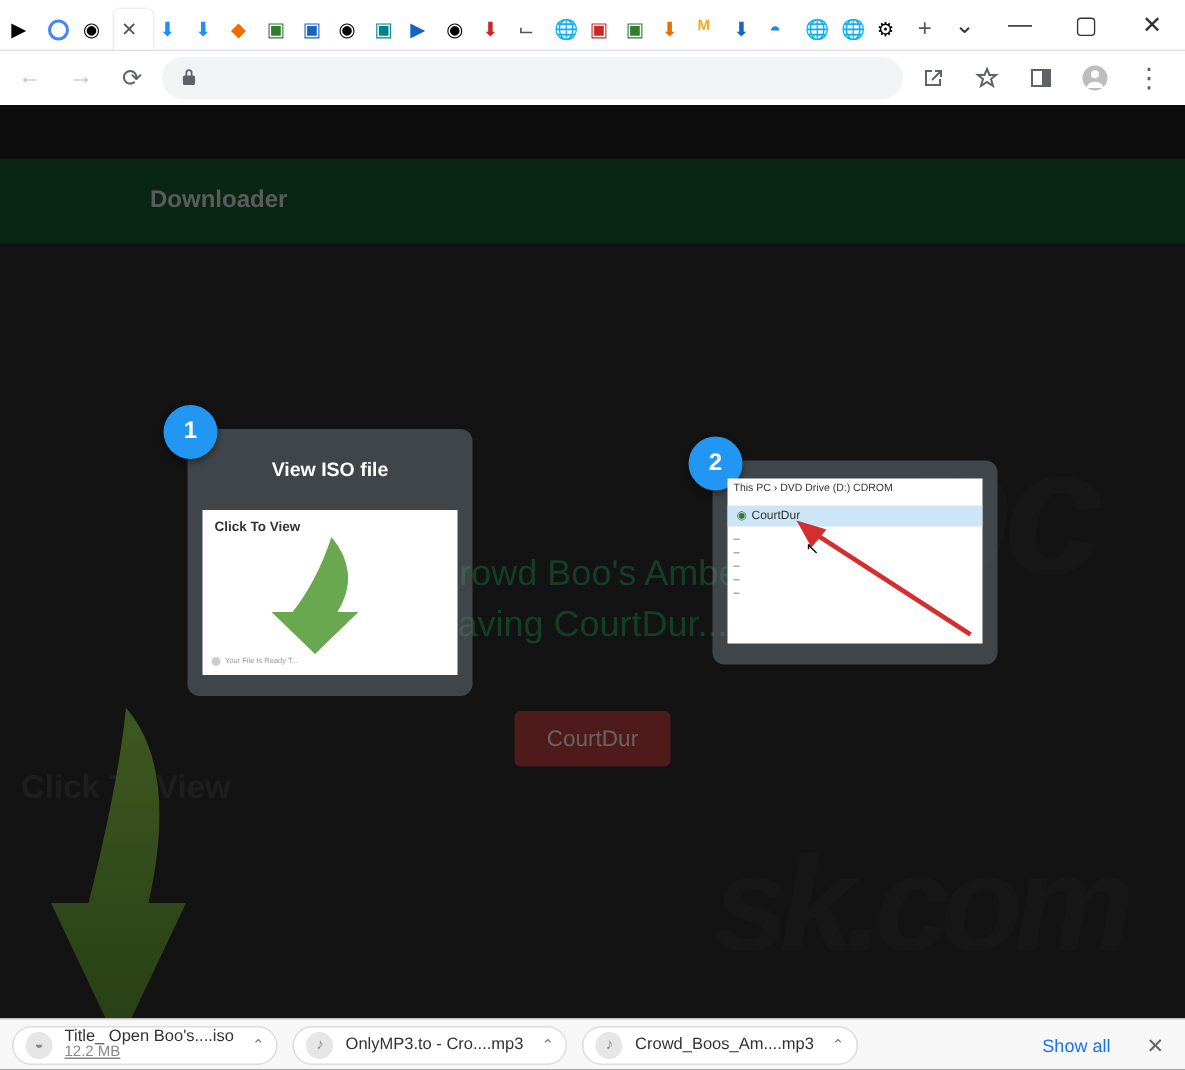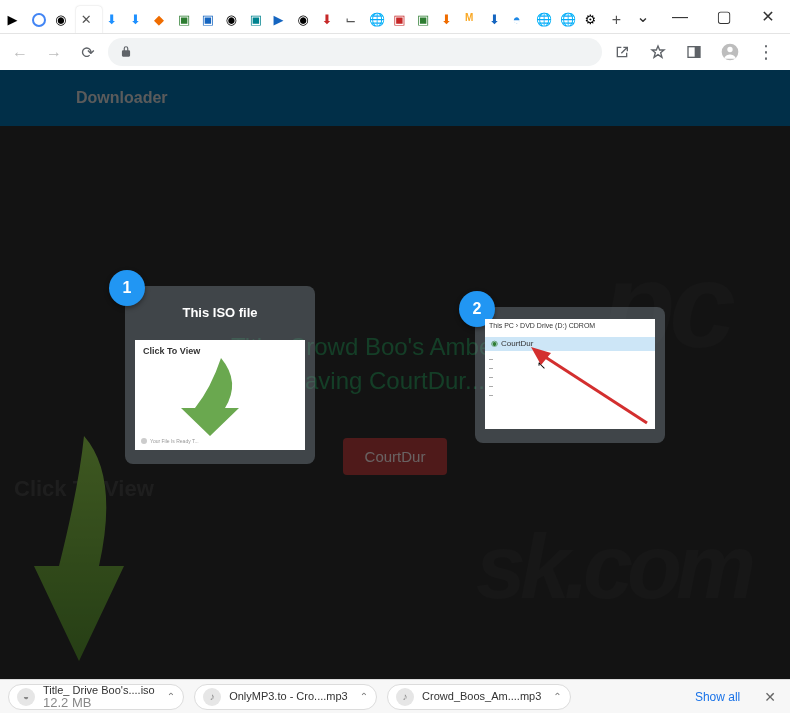--- a/index.html
+++ b/index.html
@@ -21,21 +21,21 @@
 .nav-btn.disabled { color: #bdbdbd; cursor: default; }
 .url-field { flex: 1; height: 28px; background: #f1f3f4; border-radius: 14px; display: flex; align-items: center; padding: 0 10px; color: #5f6368; }
 .addr-icons { display: flex; gap: 8px; align-items: center; padding-right: 4px; }
 
 
 .viewport { position: relative; height: 609px; overflow: hidden; background: #1b1b1b; }
 .dim-overlay { position: absolute; inset: 0; background: rgba(0,0,0,0.55); z-index: 2; }
 
 
 .page-bg { position: absolute; inset: 0; z-index: 1; }
-.page-header { height: 56px; background: #0369a1; display: flex; align-items: center; padding-left: 76px; }
+.page-header { height: 56px; background: #14532d; display: flex; align-items: center; padding-left: 100px; margin-top: 36px; }
 .page-header h1 { color: #c9c9c9; font-size: 16px; font-weight: 600; }
 .page-body { position: relative; height: calc(100% - 56px); background: #2b2b2b; display: flex; flex-direction: column; align-items: center; justify-content: center; }
 .wm { position: absolute; font-size: 120px; font-weight: 700; color: rgba(255,255,255,0.04); letter-spacing: -6px; font-style: italic; }
 .wm.top { top: 110px; right: 60px; }
 .wm.bot { bottom: 60px; right: 40px; font-size: 90px; }
 .page-title { color: #2e8b57; font-size: 24px; text-align: center; max-width: 380px; line-height: 1.4; }
 .dl-btn { margin-top: 40px; background: #b03a3a; color: #e8d9d9; padding: 10px 22px; border-radius: 4px; font-size: 15px; }
 .side-text { position: absolute; left: 14px; top: 350px; color: #444; font-size: 22px; font-weight: 700; }
 .big-arrow { position: absolute; left: 24px; top: 310px; z-index: 1; }
 
@@ -60,21 +60,21 @@
 .c2 .cursor { position: absolute; top: 40px; left: 52px; font-size: 11px; color: #000; }
 .c2 .lines { position:absolute; left:4px; top:40px; display:flex; flex-direction:column; gap:8px;}
 .c2 .lines div{width:4px;height:1px;background:#aaa;}
 
 
 .downloads { position: absolute; bottom: 0; left: 0; right: 0; height: 34px; background: #f7f7f7; border-top: 1px solid #dcdcdc; display: flex; align-items: center; padding: 0 8px; gap: 10px; z-index: 10; }
 .dl-item { display: flex; align-items: center; gap: 8px; padding: 3px 8px; border: 1px solid #dcdcdc; border-radius: 14px; background: #fff; height: 26px; cursor: pointer; }
 .dl-icon { width: 18px; height: 18px; border-radius: 50%; background: #e6e6e6; display:flex;align-items:center;justify-content:center;color:#888;font-size:10px;}
 .dl-text { display: flex; flex-direction: column; line-height: 1; }
 .dl-name { font-size: 11px; color: #333; }
-.dl-size { font-size: 13px; color: #888; }
+.dl-size { font-size: 10px; color: #888; text-decoration: underline; }
 .dl-chev { color: #777; font-size: 10px; padding-left: 4px; }
 .dl-spacer { flex: 1; }
 .show-all { color: #1a73e8; font-size: 12px; cursor: pointer; padding: 4px 8px; }
 .dl-close { color: #666; cursor: pointer; padding: 4px 6px; font-size: 14px; }
 
 
 .ico { display: inline-flex; width: 16px; height: 16px; align-items: center; justify-content: center; }
 </style>
 </head>
 <body>
@@ -227,21 +227,21 @@
           </defs>
         <path fill="url(#g1)" d="M60 0 Q95 40 75 130 L100 130 55 225 10 130 35 130 Q55 50 60 0 Z"></path>
       </svg>
     </div>
   </div>
   <div class="dim-overlay"></div>
 
   <div class="cards">
     <div class="card">
       <div class="badge">1</div>
-      <div class="card-title">This ISO file</div>
+      <div class="card-title">View ISO file</div>
       <div class="card-img c1">
         <div class="ctv">Click To View</div>
         <svg class="arrow" width="70" height="80" viewBox="0 0 70 80">
             <path fill="#6aa84f" d="M46 0 Q66 24 50 50 L64 50 35 78 6 50 20 50 Q36 30 46 0 Z"></path>
           </svg>
         <div class="footer-strip">
           <div class="dot"></div>
           <div class="txt">Your File Is Ready T...</div>
         </div>
       </div>
@@ -269,21 +269,21 @@
           </svg>
       </div>
     </div>
   </div>
 </div>
 
 <div class="downloads">
   <div class="dl-item">
     <div class="dl-icon">◒</div>
     <div class="dl-text">
-      <span class="dl-name">Title_ Drive Boo's....iso</span>
+      <span class="dl-name">Title_ Open Boo's....iso</span>
       <span class="dl-size">12.2 MB</span>
     </div>
     <span class="dl-chev">⌃</span>
   </div>
   <div class="dl-item">
     <div class="dl-icon">♪</div>
     <div class="dl-text">
         <span class="dl-name">OnlyMP3.to - Cro....mp3</span>
       </div>
     <span class="dl-chev">⌃</span>

